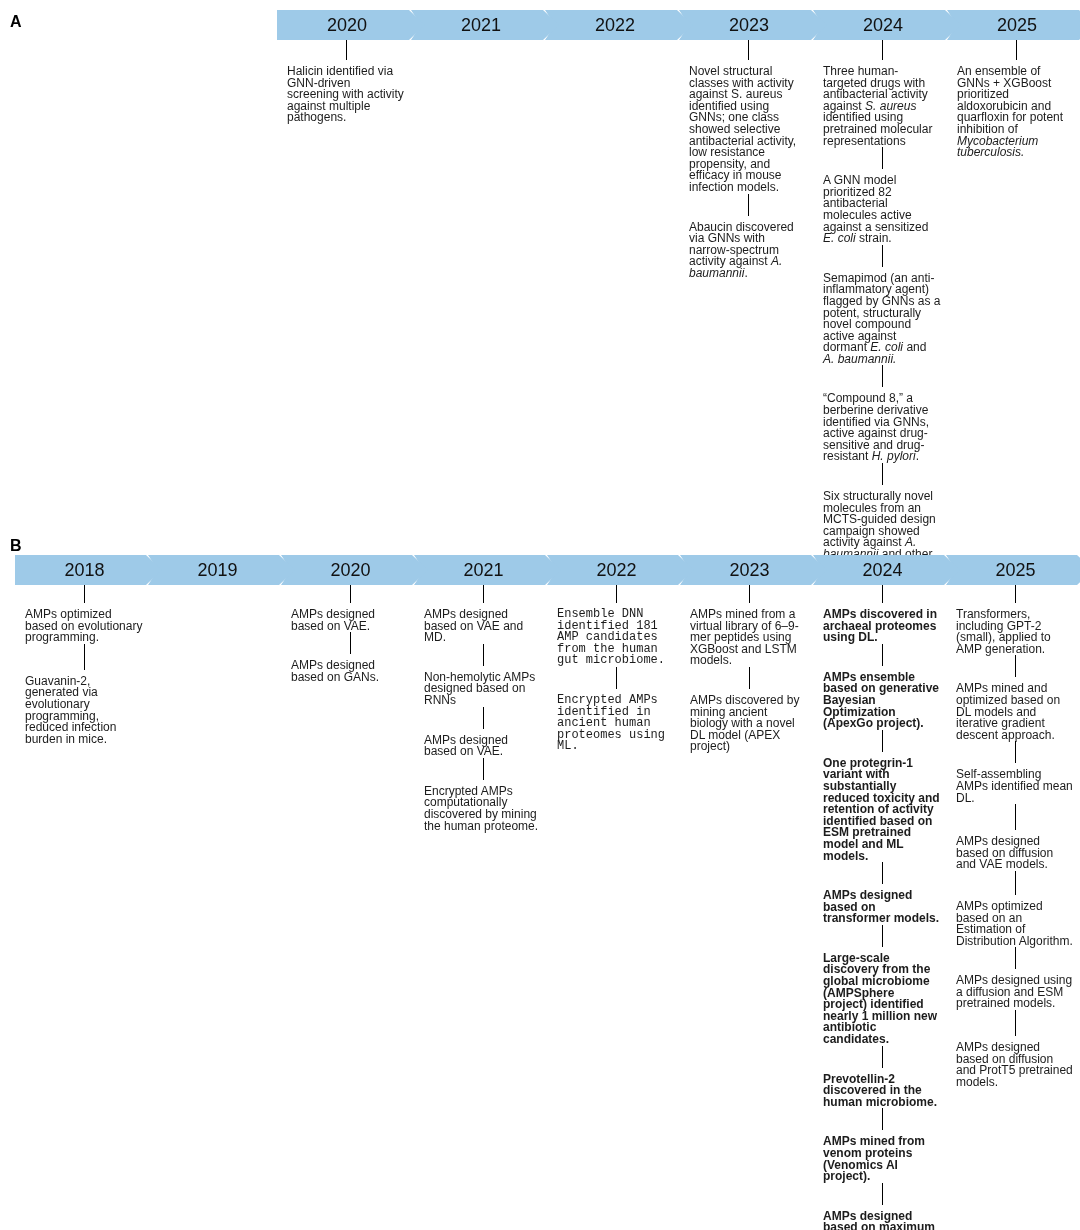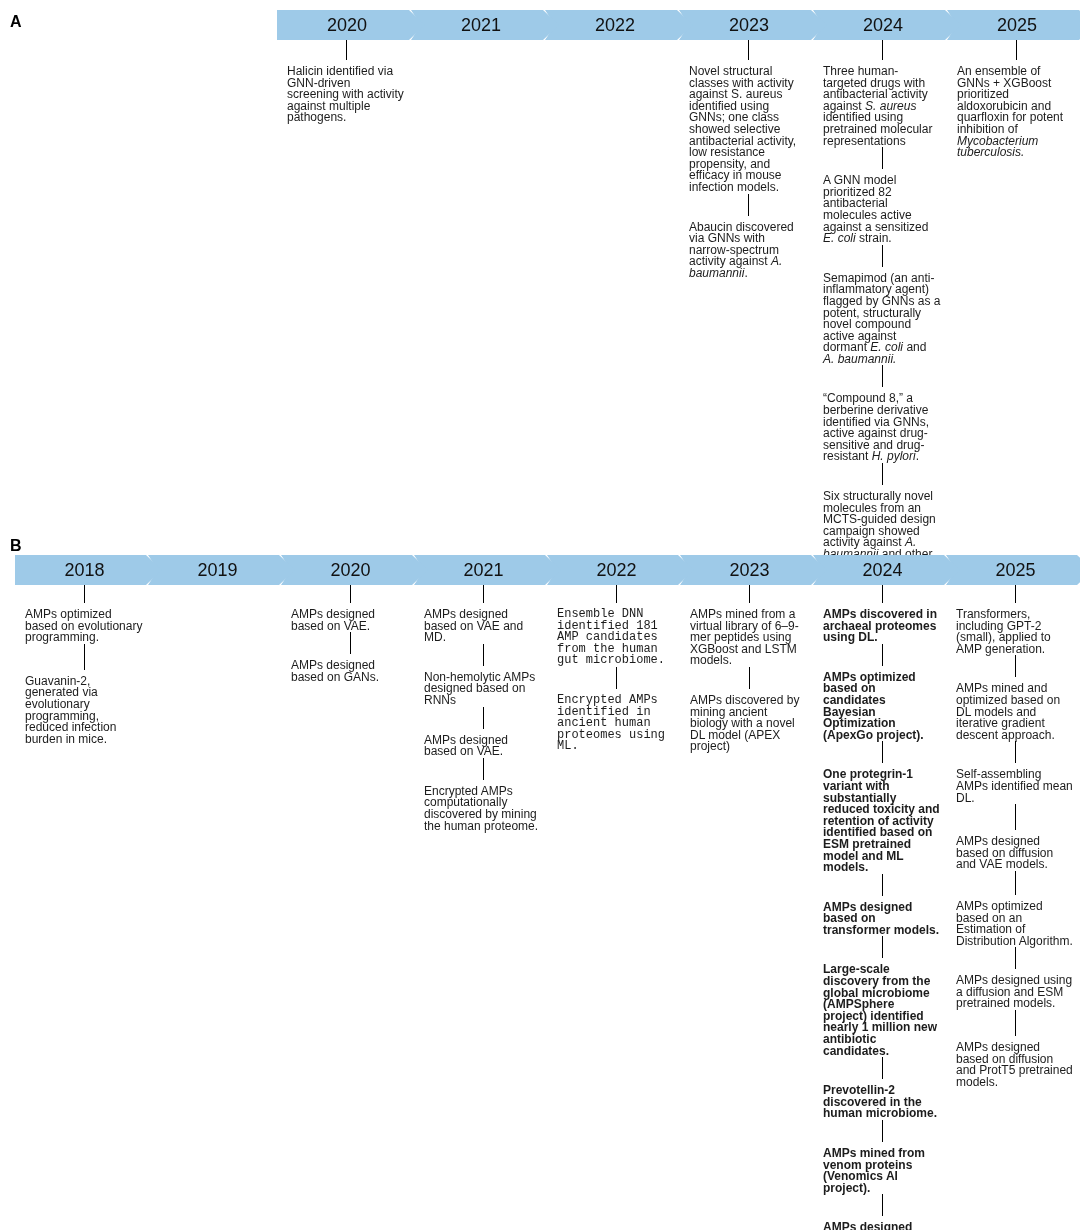--- a/index.html
+++ b/index.html
@@ -256,21 +256,21 @@
       </div>
       <div class="col" style="left: 808px; width: 118px; font-weight: bold;">
         <div class="entry">
           <div class="tick" style="height: 18px;"></div>
           <div style="height: 6px;"></div>
           <div class="entry-text">AMPs discovered in archaeal proteomes using DL.</div>
         </div>
         <div class="entry">
           <div class="tick" style="height: 22px;"></div>
           <div style="height: 6px;"></div>
-          <div class="entry-text">AMPs optimized based on candidates Bayesian Optimization (ApexGo project).</div>
+          <div class="entry-text">AMPs ensemble based on generative Bayesian Optimization (ApexGo project).</div>
         </div>
         <div class="entry">
           <div class="tick" style="height: 22px;"></div>
           <div style="height: 6px;"></div>
           <div class="entry-text">One protegrin-1 variant with substantially reduced toxicity and retention of activity identified based on ESM pretrained model and ML  models.</div>
         </div>
         <div class="entry">
           <div class="tick" style="height: 22px;"></div>
           <div style="height: 6px;"></div>
           <div class="entry-text">AMPs designed based on transformer models.</div>

